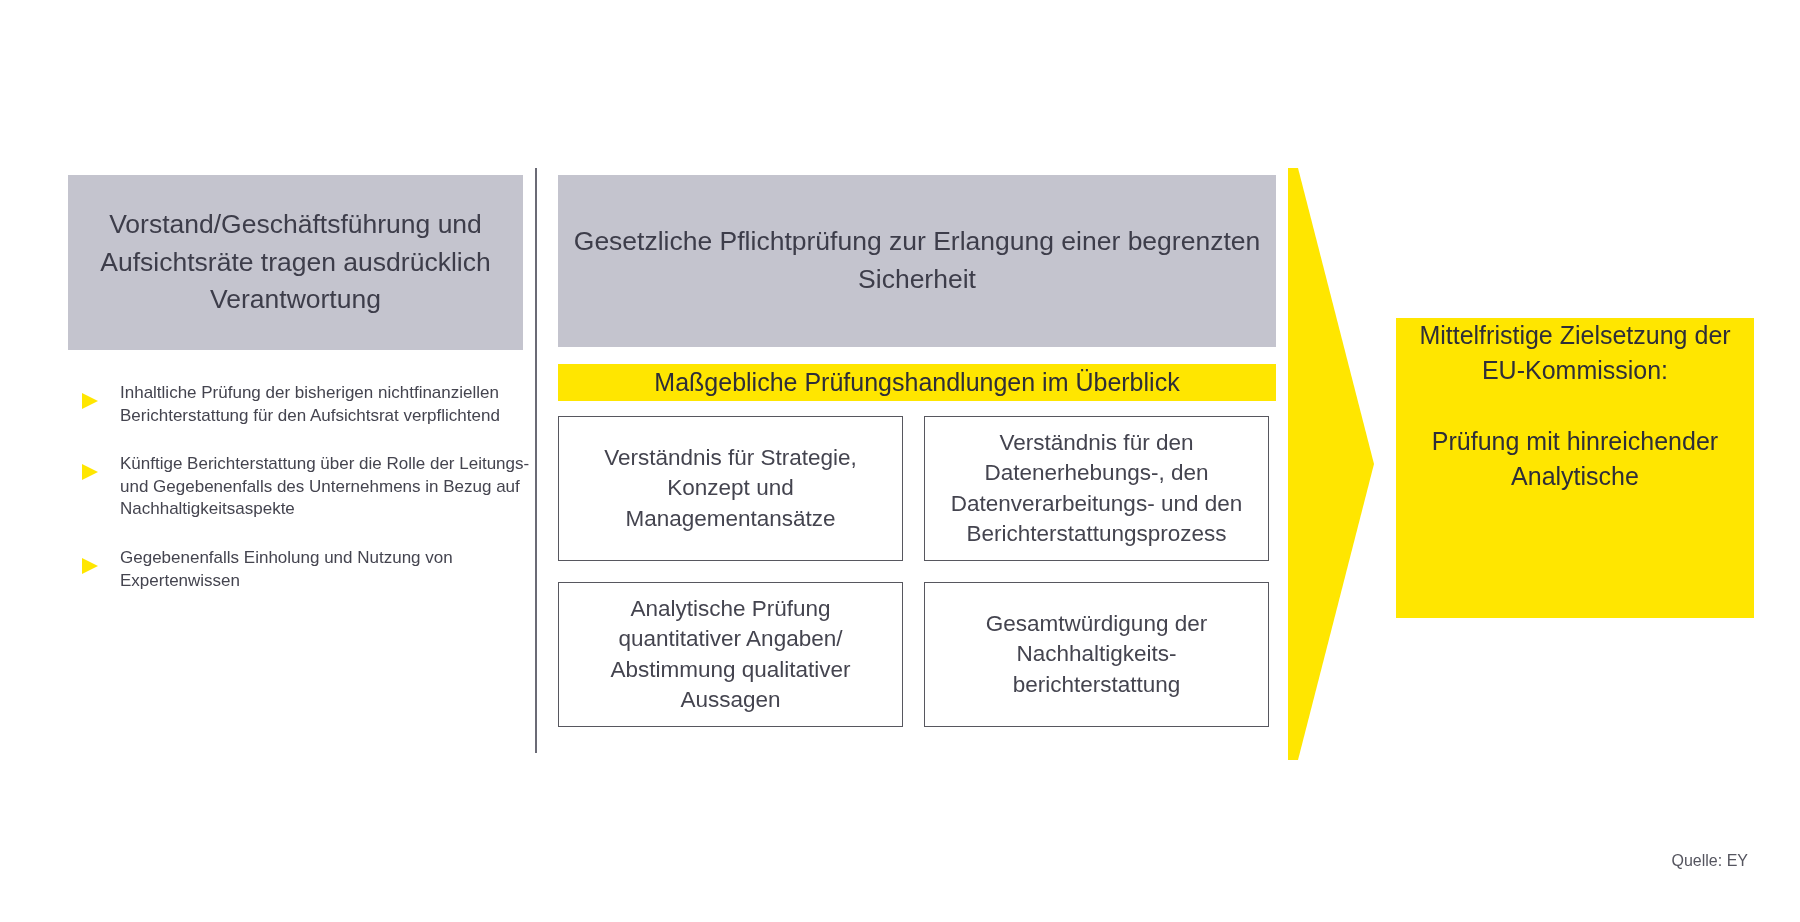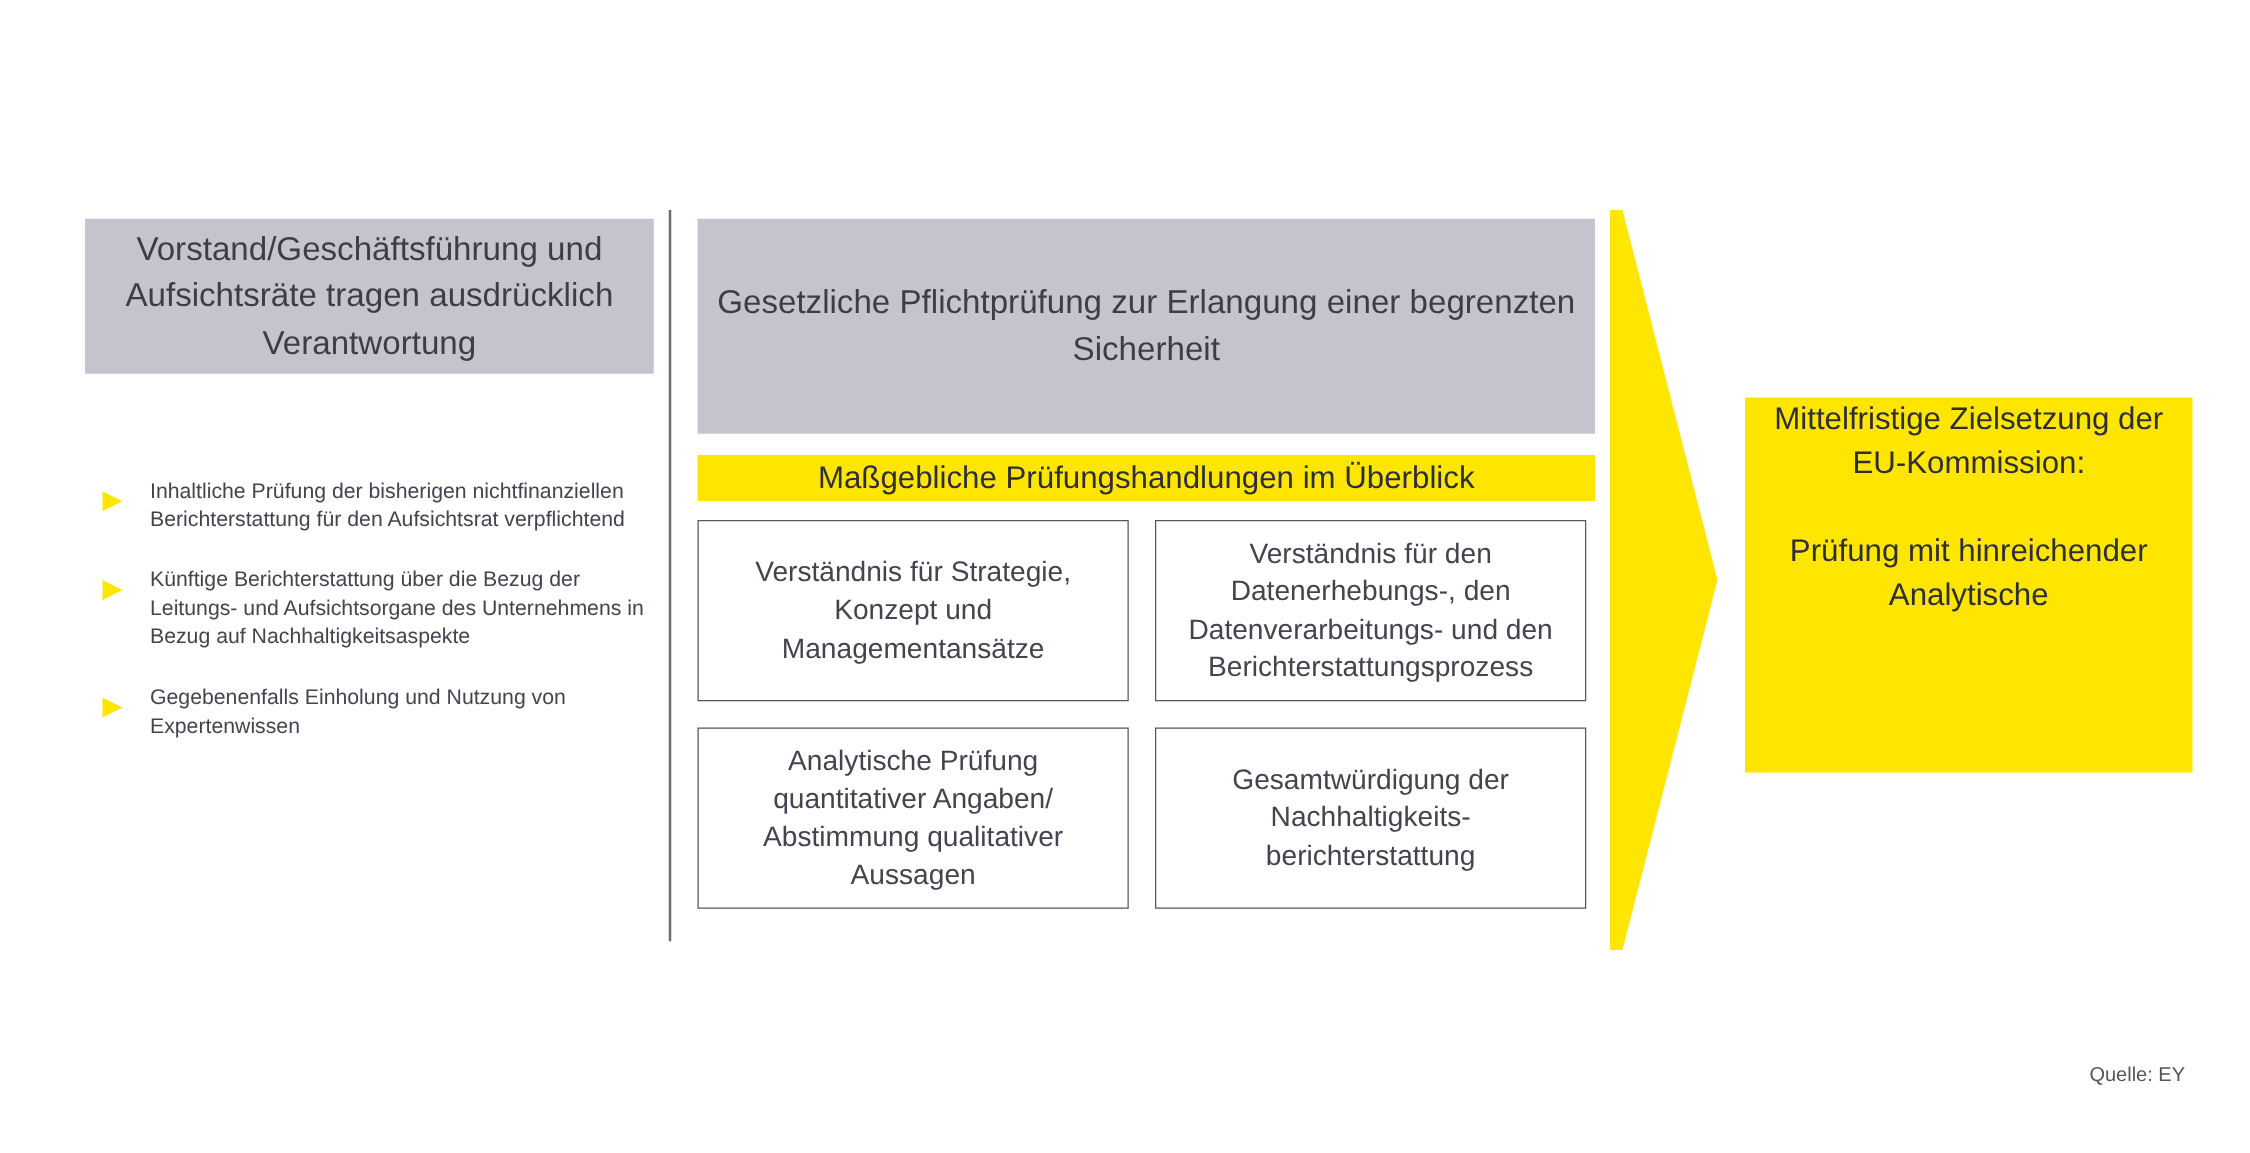--- a/index.html
+++ b/index.html
@@ -34,21 +34,21 @@
     color: #3d3d4a;
     display: flex;
     align-items: center;
     justify-content: center;
     text-align: center;
     line-height: 1.42;
     box-sizing: border-box;
   }
   .left-gray {
     width: 455px;
-    height: 124px;
+    height: 175px;
     font-size: 26.5px;
     padding: 0 30px;
   }
 
   .bullets {
     position: absolute;
     left: 80px;
     top: 382px;
     width: 450px;
   }
@@ -188,21 +188,21 @@
           </svg>
       </span>
       <span class="bullet-text">Inhaltliche Prüfung der bisherigen nichtfinanziellen Berichterstattung für den Aufsichtsrat verpflichtend</span>
     </div>
     <div class="bullet-row">
       <span class="bullet-marker">
         <svg width="20" height="20" viewBox="0 0 20 20">
             <polygon points="2,2 18,10 2,18" fill="#FFE600"></polygon>
           </svg>
       </span>
-      <span class="bullet-text">Künftige Berichterstattung über die Bezug der Leitungs- und Aufsichtsorgane des Unternehmens in Bezug auf Nachhaltigkeitsaspekte</span>
+      <span class="bullet-text">Künftige Berichterstattung über die Rolle der Leitungs- und Gegebenenfalls des Unternehmens in Bezug auf Nachhaltigkeitsaspekte</span>
     </div>
     <div class="bullet-row">
       <span class="bullet-marker">
         <svg width="20" height="20" viewBox="0 0 20 20">
             <polygon points="2,2 18,10 2,18" fill="#FFE600"></polygon>
           </svg>
       </span>
       <span class="bullet-text">Gegebenenfalls Einholung und Nutzung von Expertenwissen</span>
     </div>
   </div>

